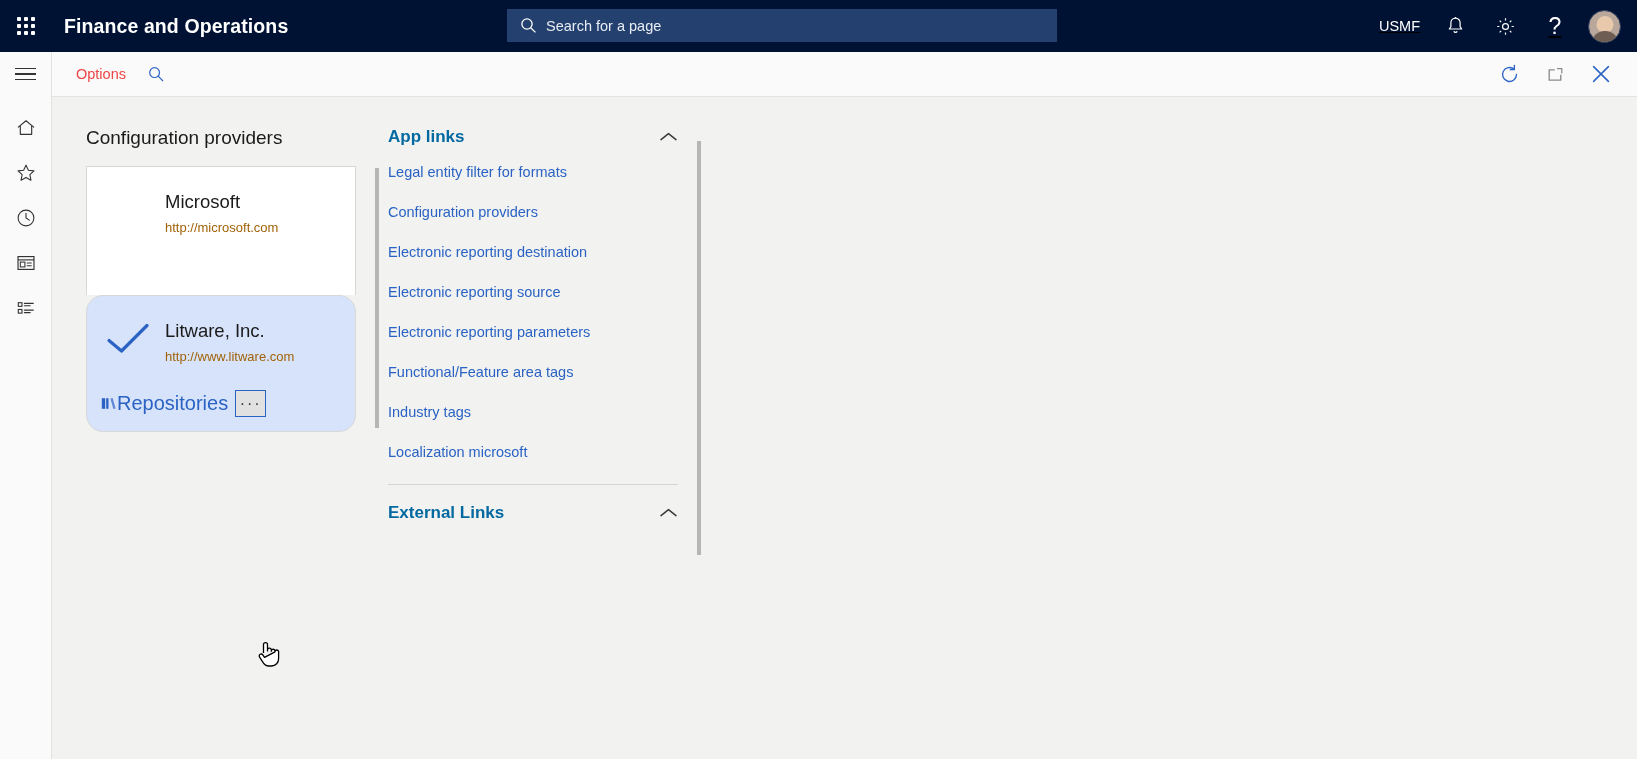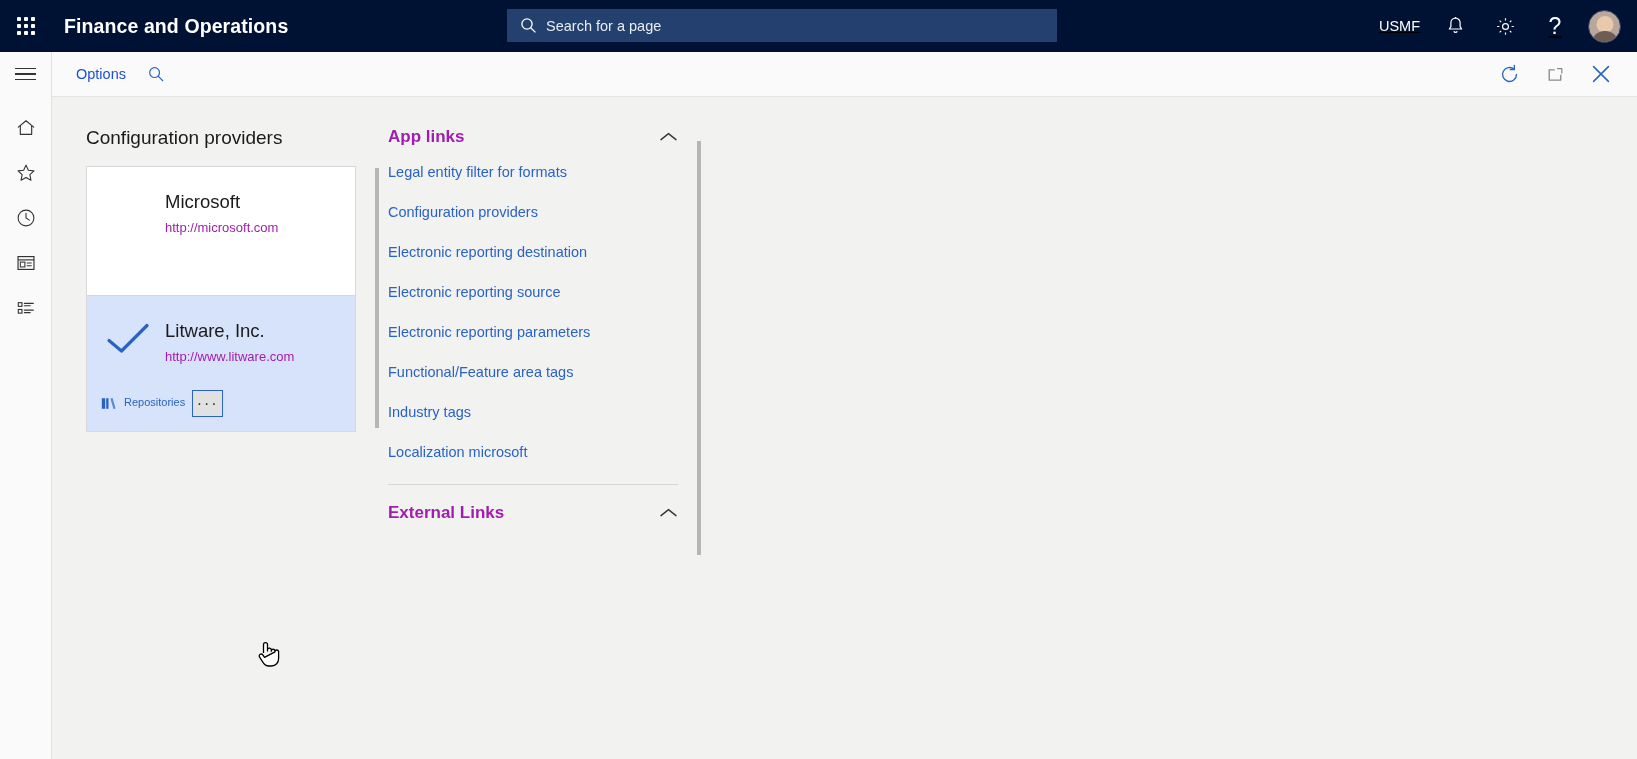--- a/index.html
+++ b/index.html
@@ -79,21 +79,21 @@
     width: 52px; height: 45px;
     display:flex; align-items:center; justify-content:center;
     cursor: pointer;
     border-right: 1px solid #e3e3e3;
     background:#fafafa;
   }
   .ham-lines { width:21px; }
   .ham-lines i { display:block; height:1.6px; background:#333; margin:4px 0; }
   .cmd-left { display:flex; align-items:center; gap:4px; padding-left: 14px; }
   .cmd-btn {
-    font-size: 14.5px; color: #1d4ed8; padding: 6px 10px;
+    font-size: 14.5px; color: #ef4444; padding: 6px 10px;
     cursor: pointer;
   }
   .cmd-icon-btn {
     width: 34px; height: 34px; display:flex; align-items:center;
     justify-content:center; cursor:pointer;
   }
   .cmd-right {
     margin-left:auto; display:flex; align-items:center; gap:6px;
     padding-right: 16px;
   }
@@ -152,35 +152,35 @@
   .provider-card {
     width: 270px; background:#ffffff;
     border: 1px solid #d8d8d8;
     border-bottom: none;
     padding: 18px 14px 14px 14px;
     min-height: 129px;
     position:relative;
     cursor:pointer;
   }
   .provider-card:last-of-type { border-bottom: 1px solid #d8d8d8; }
-  .provider-card.active { background:#d7e3fa; }
+  .provider-card.active { background:#d7e3fa;border-radius:17px; }
   .provider-inner { display:flex; gap: 10px; }
   .check-col { width: 54px; flex:0 0 54px; display:flex; align-items:center; justify-content:center; }
   .prov-text { flex:1; padding-top: 6px; }
   .prov-name {
     font-size: 18.5px; color:#1b1b1b; font-weight:400; margin-bottom: 7px;
   }
-  .prov-url { font-size: 13px; color:#a21caf; }
+  .prov-url { font-size: 13px; color:#a16207; }
   .prov-actions {
     display:flex; align-items:center; gap: 7px;
     margin-top: 26px; position:relative;
   }
   .repo-link {
-    display:flex; align-items:flex-start; gap:7px;
-    color:#2a63c4; font-size:11px; cursor:pointer;
+    display:flex; align-items:center; 
+    color:#2a63c4; font-size:20px; cursor:pointer;
   }
   .ellipsis-btn {
     width: 31px; height: 27px;
     background:#e1e1e1; border:1px solid #2a63c4;
     display:flex; align-items:center; justify-content:center;
     color:#333; font-size:16px; letter-spacing:2px; cursor:pointer;
   }
   .ctx-menu {
     position:absolute; left: 128px; top: 493px;
     width: 170px; background:#f3f3f3;
@@ -203,21 +203,21 @@
     width: 4px; height: 260px; background:#b6b6b6;
     cursor: pointer;
   }
 
   
   .col-related { width: 330px; flex:0 0 330px; position:relative; }
   .rel-group-head {
     display:flex; align-items:center; justify-content:space-between;
     width: 290px; margin-bottom: 17px; cursor:pointer;
   }
-  .rel-group-title { font-size: 17px; font-weight:600; color:#a21caf; }
+  .rel-group-title { font-size: 17px; font-weight:600; color:#0369a1; }
   .rel-link {
     display:block; font-size: 14.5px; color:#2a63c4;
     margin-bottom: 24px; cursor:pointer; text-decoration:none;
   }
   .rel-divider {
     width: 290px; height:1px; background:#d6d6d6; margin: 10px 0 18px 0;
   }
   .rel-scroll-track {
     position:absolute; left: 309px; top: 14px;
     width: 4px; height: 414px; background:#e7e7e6;

